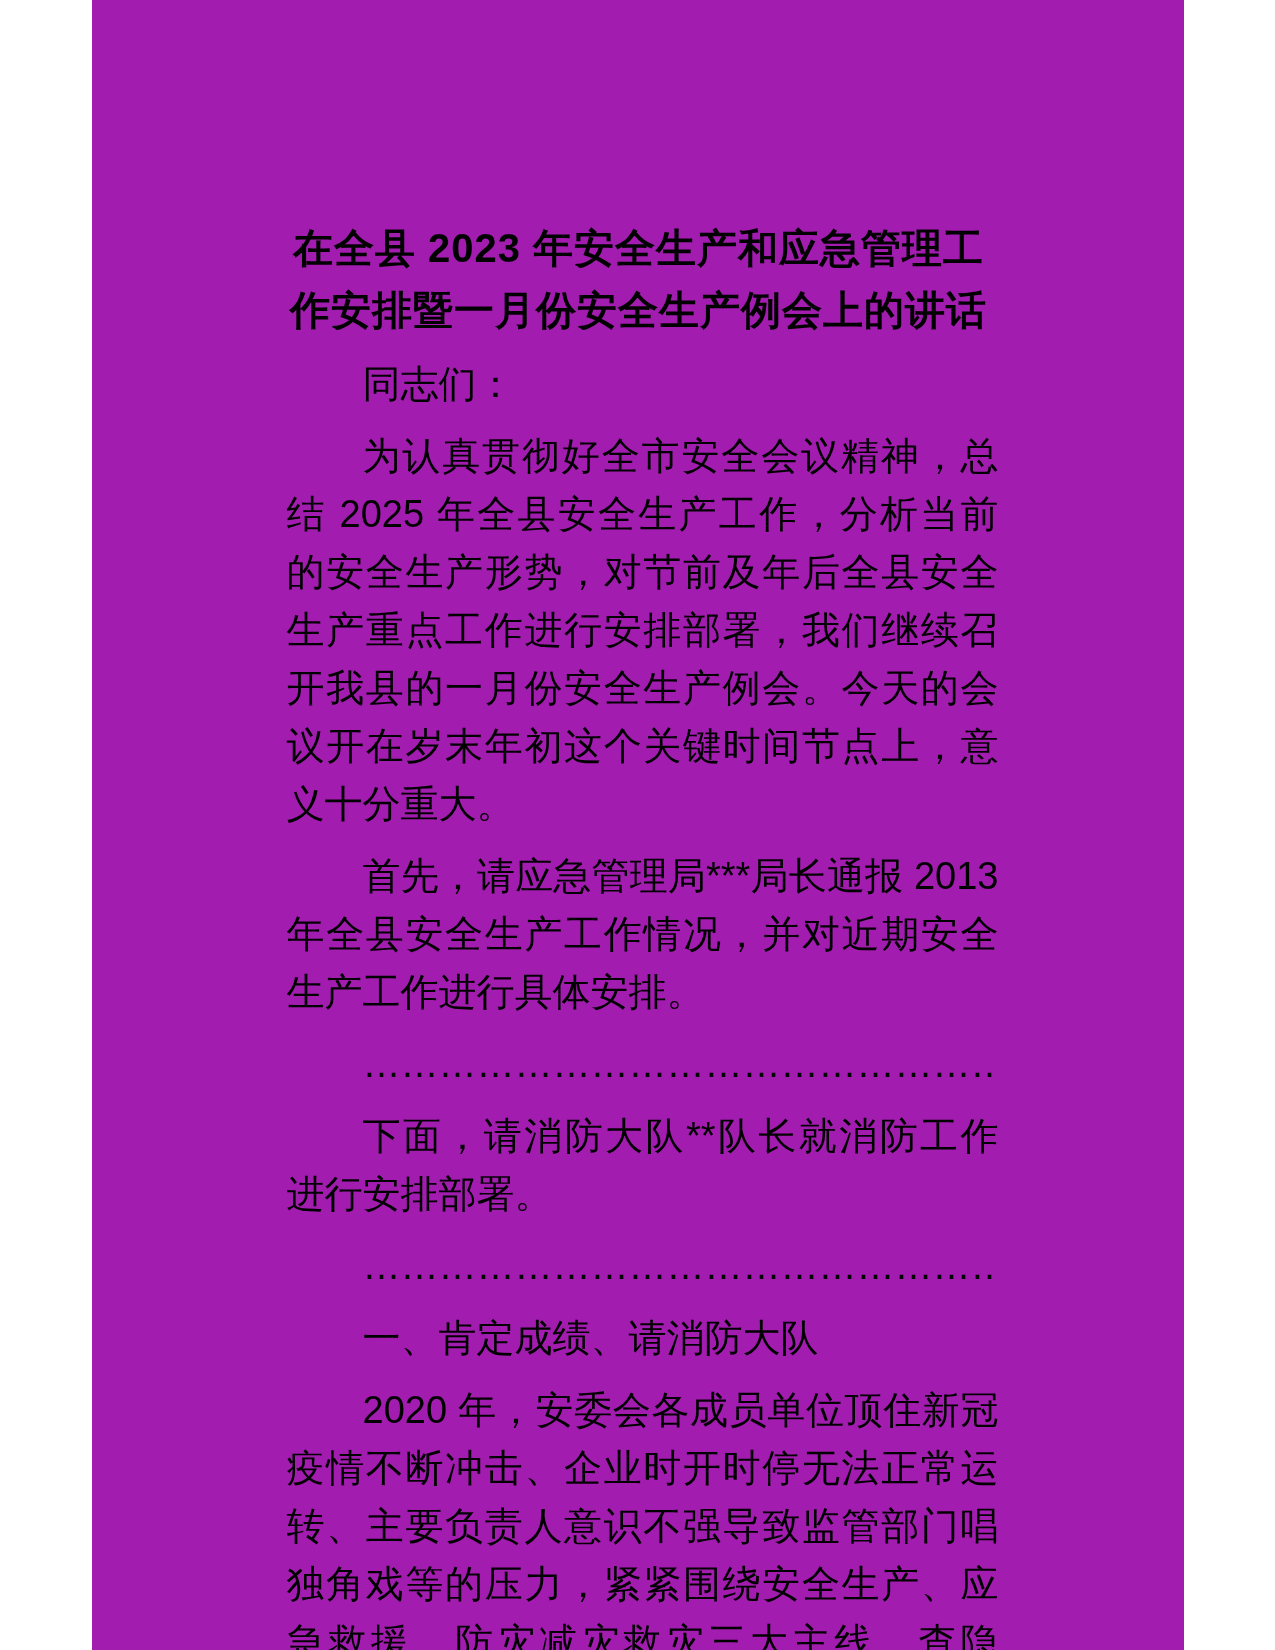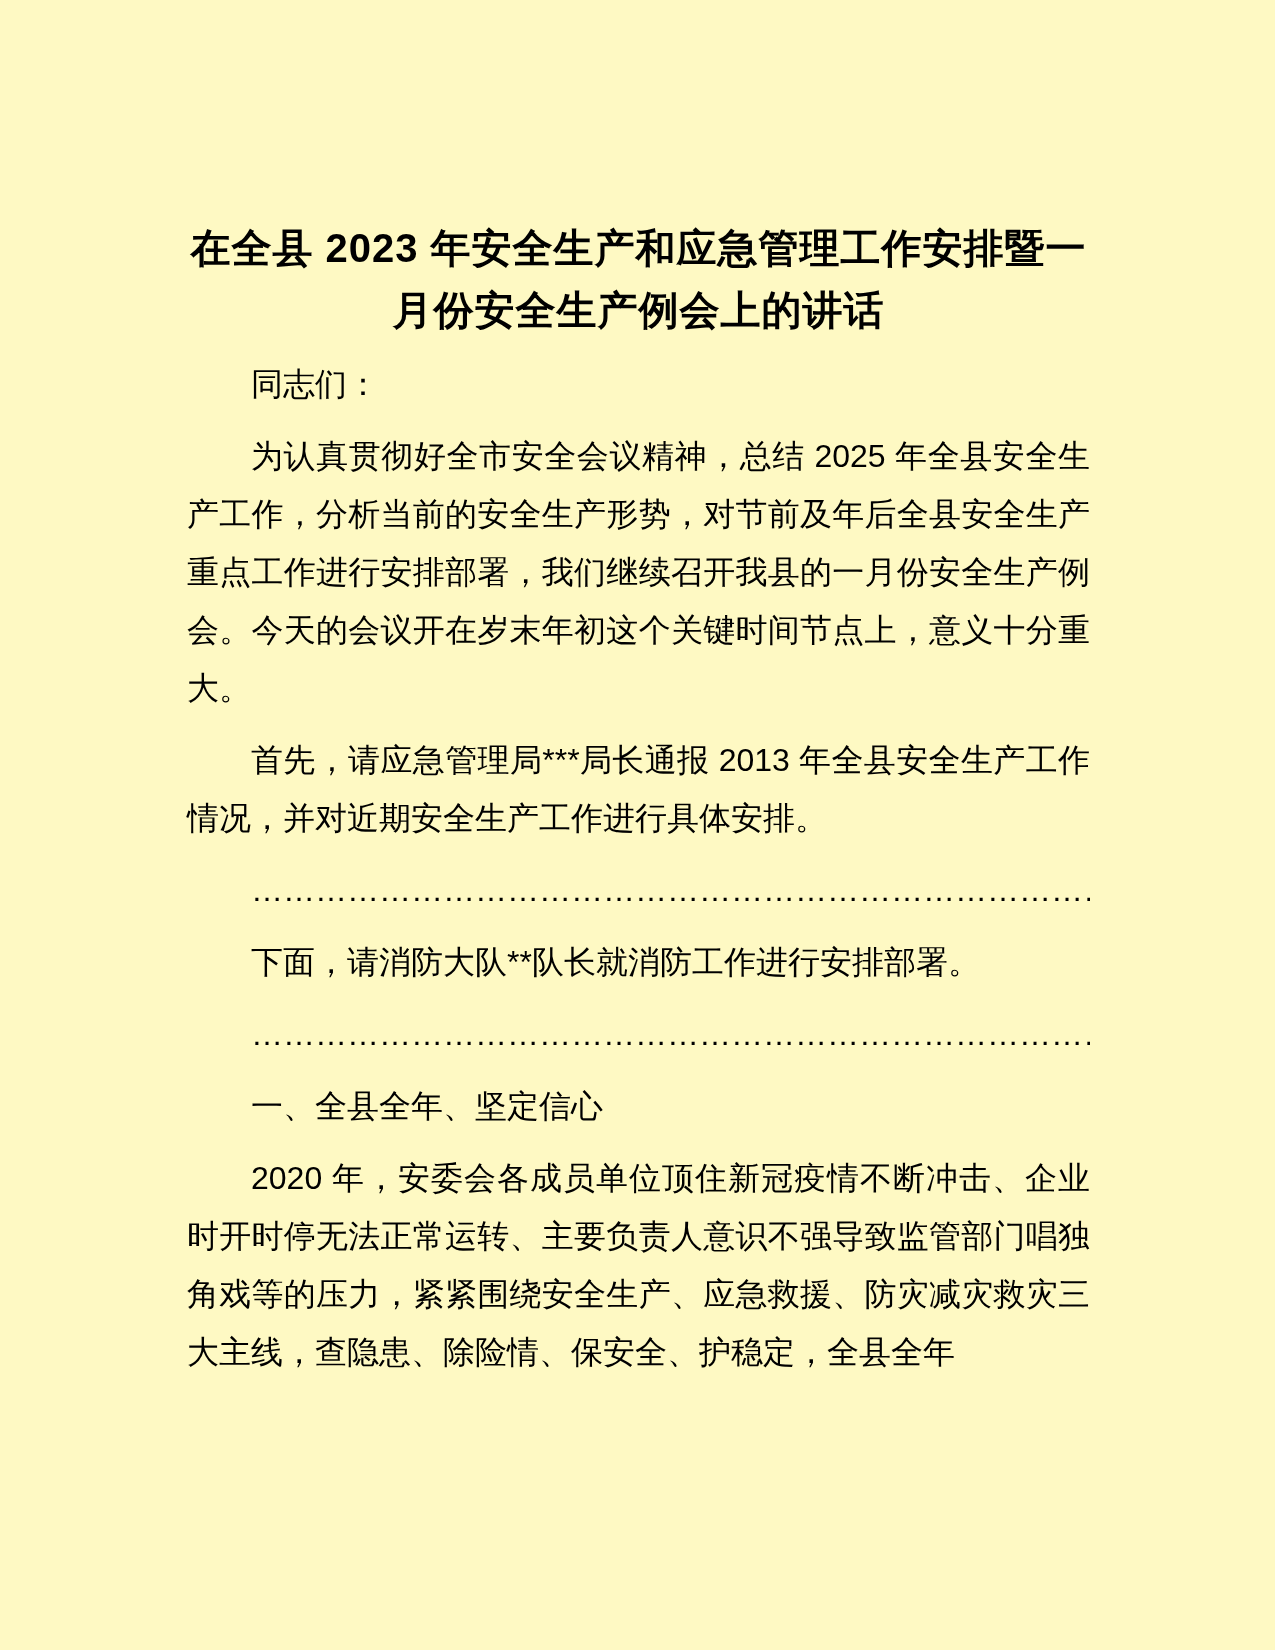--- a/index.html
+++ b/index.html
@@ -2,42 +2,42 @@
 <html lang="zh"><head>
 <meta charset="utf-8">
 <style>
   html, body {
     margin: 0;
     padding: 0;
     background: #ffffff;
   }
   .page {
     position: relative;
-    width: 1275px;
+    width: 1092px;
     height: 1650px;
     margin: 0 auto;
-    background: #fef9c3;
+    background: #a21caf;
     color: #000000;
     box-sizing: border-box;
     padding: 217px 185px 0 187px;
     overflow: hidden;
     font-family: "Liberation Sans", "DejaVu Sans", sans-serif;
   }
   .doc-title {
     font-size: 40px;
     font-weight: bold;
     text-align: center;
     line-height: 62px;
     margin: 0 0 14px 0;
     letter-spacing: 1px;
   }
   .para {
-    font-size: 32px;
+    font-size: 38px;
     line-height: 58px;
-    margin: 0 0 14px 0;
+    margin: 0 0 14px 8px;
     text-align: justify;
     text-indent: 2em;
     word-break: break-all;
   }
   .para.dotted-line {
     text-align: left;
     overflow: hidden;
     white-space: nowrap;
   }
   .para.heading {
@@ -49,16 +49,16 @@
 
 <div class="page">
   <h1 class="doc-title">在全县 2023 年安全生产和应急管理工作安排暨一月份安全生产例会上的讲话</h1>
   <div>
       <p class="para salutation">同志们：</p>
       <p class="para body">为认真贯彻好全市安全会议精神，总结 2025 年全县安全生产工作，分析当前的安全生产形势，对节前及年后全县安全生产重点工作进行安排部署，我们继续召开我县的一月份安全生产例会。今天的会议开在岁末年初这个关键时间节点上，意义十分重大。</p>
       <p class="para body">首先，请应急管理局***局长通报 2013 年全县安全生产工作情况，并对近期安全生产工作进行具体安排。</p>
       <p class="para dotted-line">……………………………………………………………………………………</p>
       <p class="para body">下面，请消防大队**队长就消防工作进行安排部署。</p>
       <p class="para dotted-line">……………………………………………………………………………………</p>
-      <p class="para heading">一、全县全年、坚定信心</p>
+      <p class="para heading">一、肯定成绩、请消防大队</p>
       <p class="para body">2020 年，安委会各成员单位顶住新冠疫情不断冲击、企业时开时停无法正常运转、主要负责人意识不强导致监管部门唱独角戏等的压力，紧紧围绕安全生产、应急救援、防灾减灾救灾三大主线，查隐患、除险情、保安全、护稳定，全县全年</p>
     </div>
 </div>
 
 </body></html>

